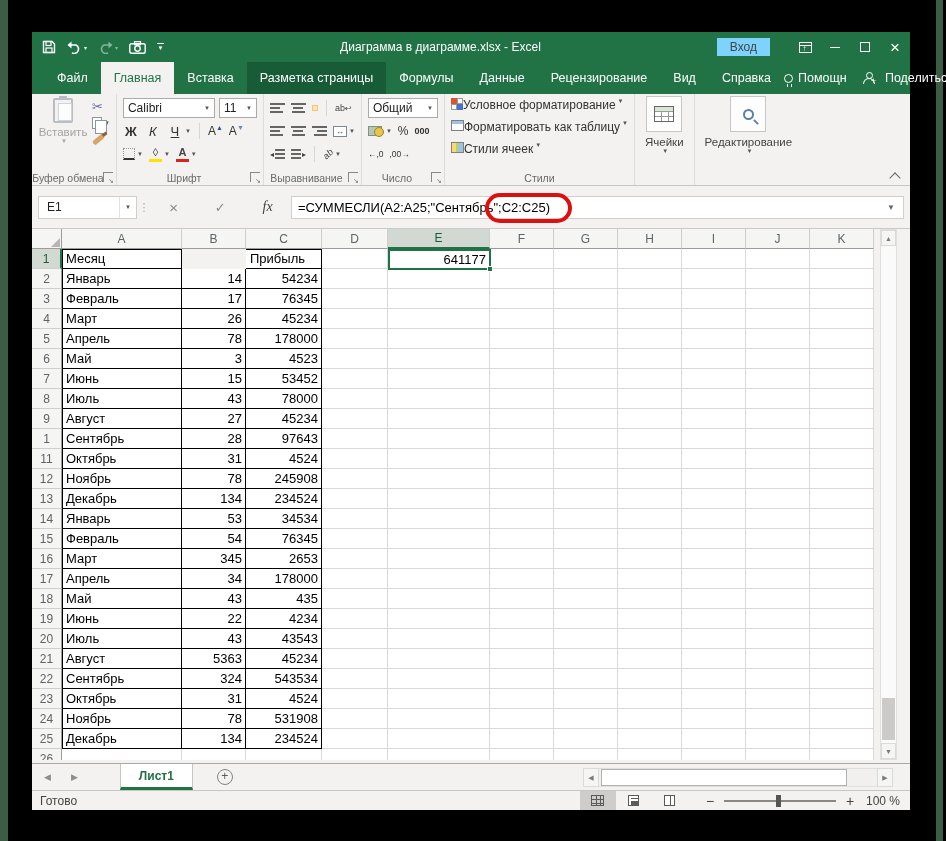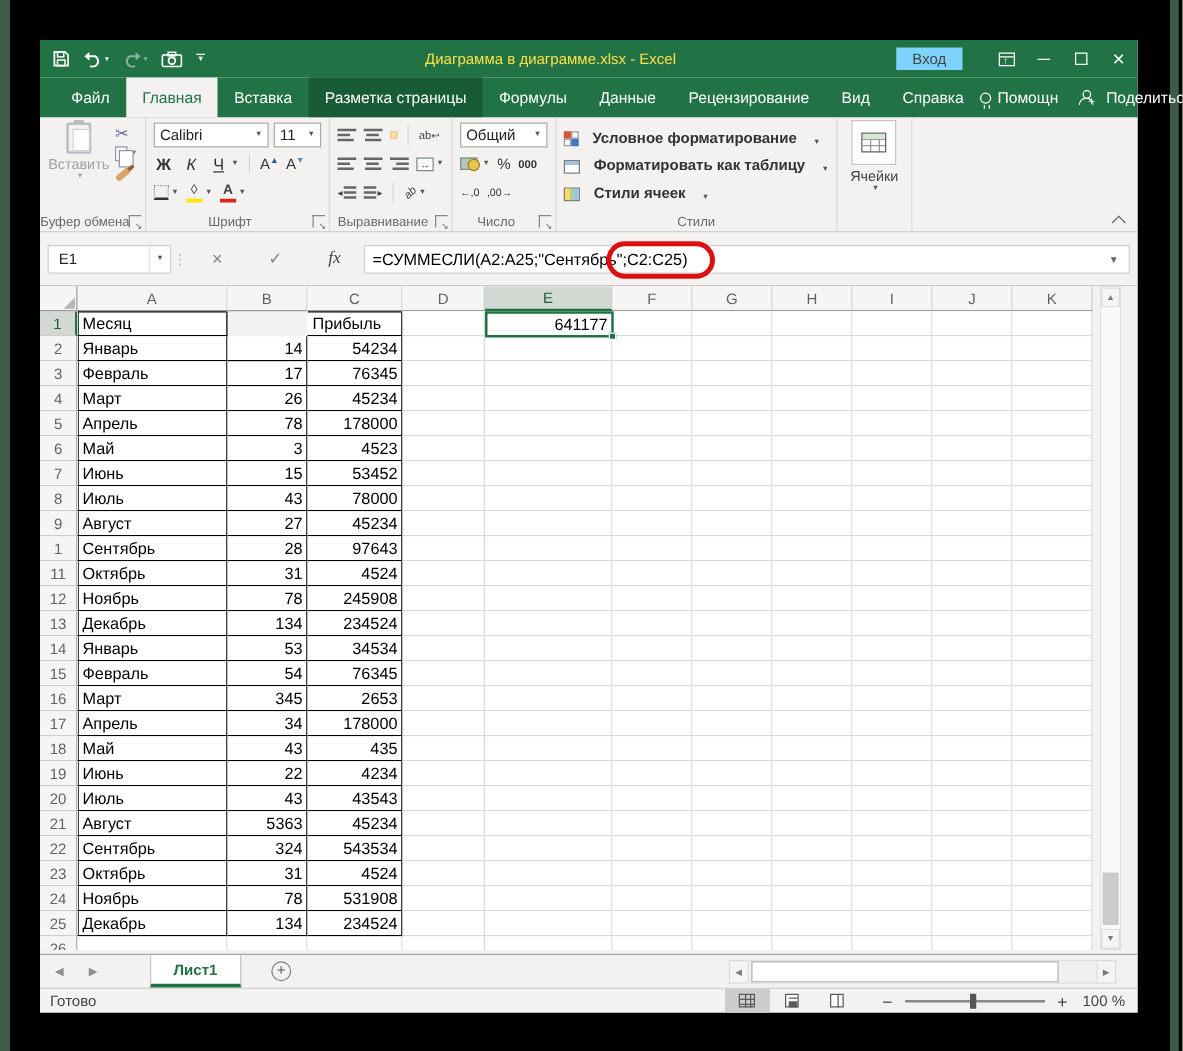--- a/index.html
+++ b/index.html
@@ -19,21 +19,21 @@
     background:#f3f2f1; display:flex; flex-direction:column; }
 
   
   .titlebar { height:30px; background:#217346; display:flex; align-items:center; color:#fff; flex:0 0 auto; }
   .qat { display:flex; align-items:center; gap:11px; margin-left:10px; }
   .qat .qbtn { display:flex; align-items:center; }
   .dd-mini { font-size:6px; color:#fff; margin-left:2px; }
   .dim { opacity:.45; }
   .qat-more { display:flex; flex-direction:column; align-items:center; }
   .qat-more .bar { width:7px; height:1px; background:#fff; margin-bottom:1px; }
-  .title-text { flex:1; text-align:center; font-size:12px; color:#fde047; white-space:nowrap; }
+  .title-text { flex:1; text-align:center; font-size:12px; color:#ffffff; white-space:nowrap; }
   .signin-btn { background:#7dd3fc; color:#444; font-size:12px; padding:2px 13px; margin-right:20px; }
   .winctl { display:flex; align-items:center; gap:0; }
   .winctl .wbtn { width:30px; height:30px; display:flex; align-items:center; justify-content:center; color:#fff; }
   .icon-ribbonopts { width:13px; height:11px; border:1px solid #fff; position:relative; }
   .icon-ribbonopts::before { content:""; position:absolute; left:0; right:0; top:2px; height:1px; background:#fff; }
   .icon-ribbonopts::after { content:"↑"; position:absolute; left:3px; top:1px; font-size:8px; color:#fff; }
   .icon-min { width:10px; height:1px; background:#fff; }
   .icon-max { width:10px; height:10px; border:1px solid #fff; }
   .icon-close { font-size:17px; line-height:17px; font-weight:400; }
 
@@ -108,21 +108,21 @@
 
   
   .icon-money { width:16px; height:12px; position:relative; }
   .icon-money::before { content:""; position:absolute; left:0; top:1px; width:12px; height:8px; background:#b5c7b9; border:1px solid #7e937f; }
   .icon-money::after { content:""; position:absolute; right:0; bottom:0; width:8px; height:8px; background:#e8c54d; border:1px solid #a08226; border-radius:50%; }
   .pct { font-size:12px; color:#333; }
   .th000 { font-size:9px; font-weight:bold; color:#333; letter-spacing:0; }
   .decbtn { font-size:8.5px; color:#333; white-space:nowrap; }
 
   
-  .stylerow { display:flex; align-items:flex-end; gap:11px; height:19px; font-size:12px; color:#333; white-space:nowrap;font-weight:bold; }
+  .stylerow { display:flex; align-items:flex-start; gap:0; height:19px; font-size:12px; color:#333; white-space:nowrap; }
   .icon-cf { width:12px; height:12px; display:grid; grid-template-columns:6px 6px; grid-template-rows:6px 6px; }
   .icon-cf i:nth-child(1){background:#d65532;} .icon-cf i:nth-child(2){background:#fff;border:1px solid #999;}
   .icon-cf i:nth-child(3){background:#fff;border:1px solid #999;} .icon-cf i:nth-child(4){background:#4472c4;}
   .icon-fmt-table { width:13px; height:11px; border:1px solid #7f7f7f; background:
       linear-gradient(#9dc3e6,#9dc3e6) no-repeat 0 0/13px 3px, #fff; }
   .icon-cellstyles { width:13px; height:11px; border:1px solid #7f7f7f; display:flex; }
   .icon-cellstyles i { flex:1; } .icon-cellstyles i:nth-child(1){background:#ffd966;}
   .icon-cellstyles i:nth-child(2){background:#a9d18e;} .icon-cellstyles i:nth-child(3){background:#9dc3e6;}
 
   
@@ -450,20 +450,27 @@
     </div>
 
     <div class="rgroup bigbtn">
       <span class="frame">
           <span class="icon-table-cells"></span>
         </span>
       <span class="cap">Ячейки</span>
       <span class="dd">▼</span>
     </div>
 
+    <div class="rgroup bigbtn" style="border-right:none;">
+      <span class="frame">
+          <span class="icon-magnifier"></span>
+        </span>
+      <span class="cap">Редактирование</span>
+      <span class="dd">▼</span>
+    </div>
 
     <span class="ribbon-collapse"></span>
   </div>
 
   <div class="formula-row">
     <div class="namebox">
       <span>E1</span>
       <span class="dd">▼</span>
     </div>
     <span class="fdots">⋮</span>

